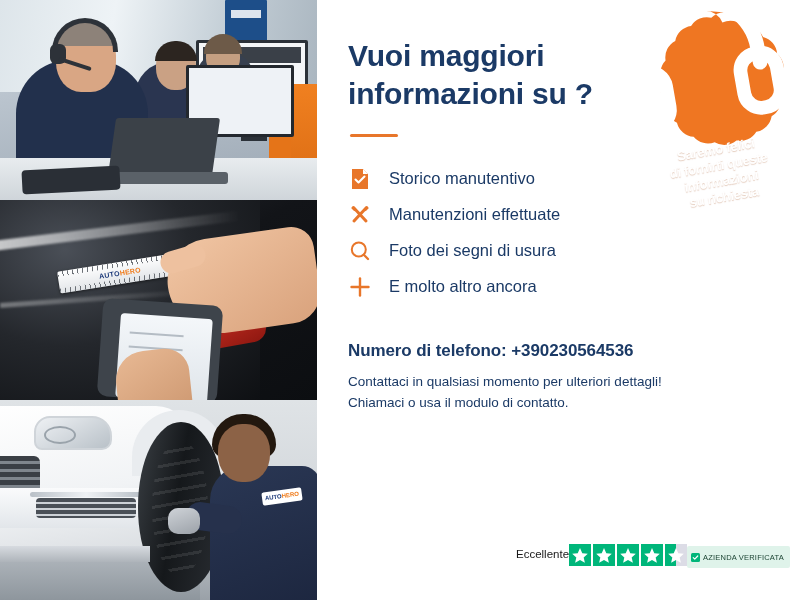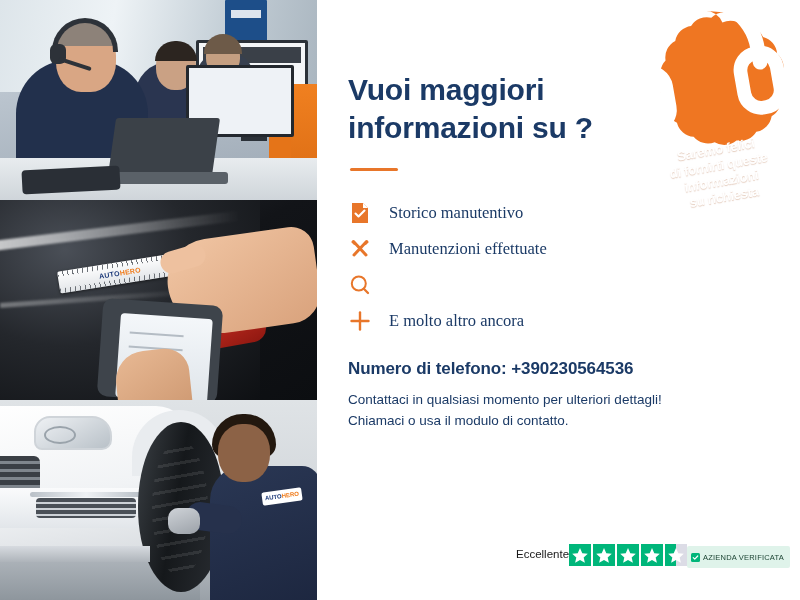--- a/index.html
+++ b/index.html
@@ -296,21 +296,21 @@
   .p3 .badge-logo .a{color:#1d3a7a;} .p3 .badge-logo .h{color:#f07c1c;}
   .p3 .lift {
     position:absolute; left:0; top:146px; width:150px; height:16px;
     background:linear-gradient(180deg,#d7dbe0,#aeb4ba);
   }
 
   
   .content {
     position: relative;
     flex: 1;
-    padding: 71px 0 0 31px;
+    padding: 37px 0 0 31px;
     border-radius: 32px;
   }
 
   .headline {
     font-size: 30px;
     line-height: 1.28;
     font-weight: bold;
     color: #1b3a66;
     letter-spacing: -0.2px;
     max-width: 280px;
@@ -319,21 +319,20 @@
     width: 48px;
     height: 3px;
     background: #e8762a;
     margin: 20px 0 0 2px;
     border-radius: 2px;
   }
 
   .features {
     margin-top: 24px;
     list-style: none;
-    font-family: Liberation Serif, serif;
   }
   .feature {
     display: flex;
     align-items: center;
     height: 36px;
     gap: 17px;
   }
   .feature .ico {
     width: 24px;
     height: 24px;
@@ -342,21 +341,21 @@
     align-items: center;
     justify-content: center;
   }
   .feature .txt {
     font-size: 16.5px;
     color: #1b3a66;
     white-space: nowrap;
   }
 
   .phone {
-    margin-top: 20px;
+    margin-top: 36px;
     font-size: 17px;
     font-weight: bold;
     color: #1b3a66;
     letter-spacing: -0.1px;
   }
   .subtext {
     margin-top: 11px;
     font-size: 13.5px;
     line-height: 1.55;
     color: #1b3a66;
@@ -548,20 +547,21 @@
         <span class="txt">Manutenzioni effettuate</span>
       </li>
 
       <li class="feature">
         <span class="ico">
           <svg width="22" height="22" viewBox="0 0 22 22">
             <circle cx="9.8" cy="9.5" r="7" fill="none" stroke="#e8762a" stroke-width="2"></circle>
             <path d="M14.8 14.8L19 19" stroke="#e8762a" stroke-width="2.3" stroke-linecap="round"></path>
           </svg>
         </span>
+        <span class="txt">Foto dei segni di usura</span>
       </li>
 
 
       <li class="feature">
         <span class="ico">
           <svg width="22" height="22" viewBox="0 0 22 22">
             <g stroke="#e8762a" stroke-width="2.4" stroke-linecap="round">
               <path d="M11 2.5v17"></path>
               <path d="M2.5 11h17"></path>
             </g>

